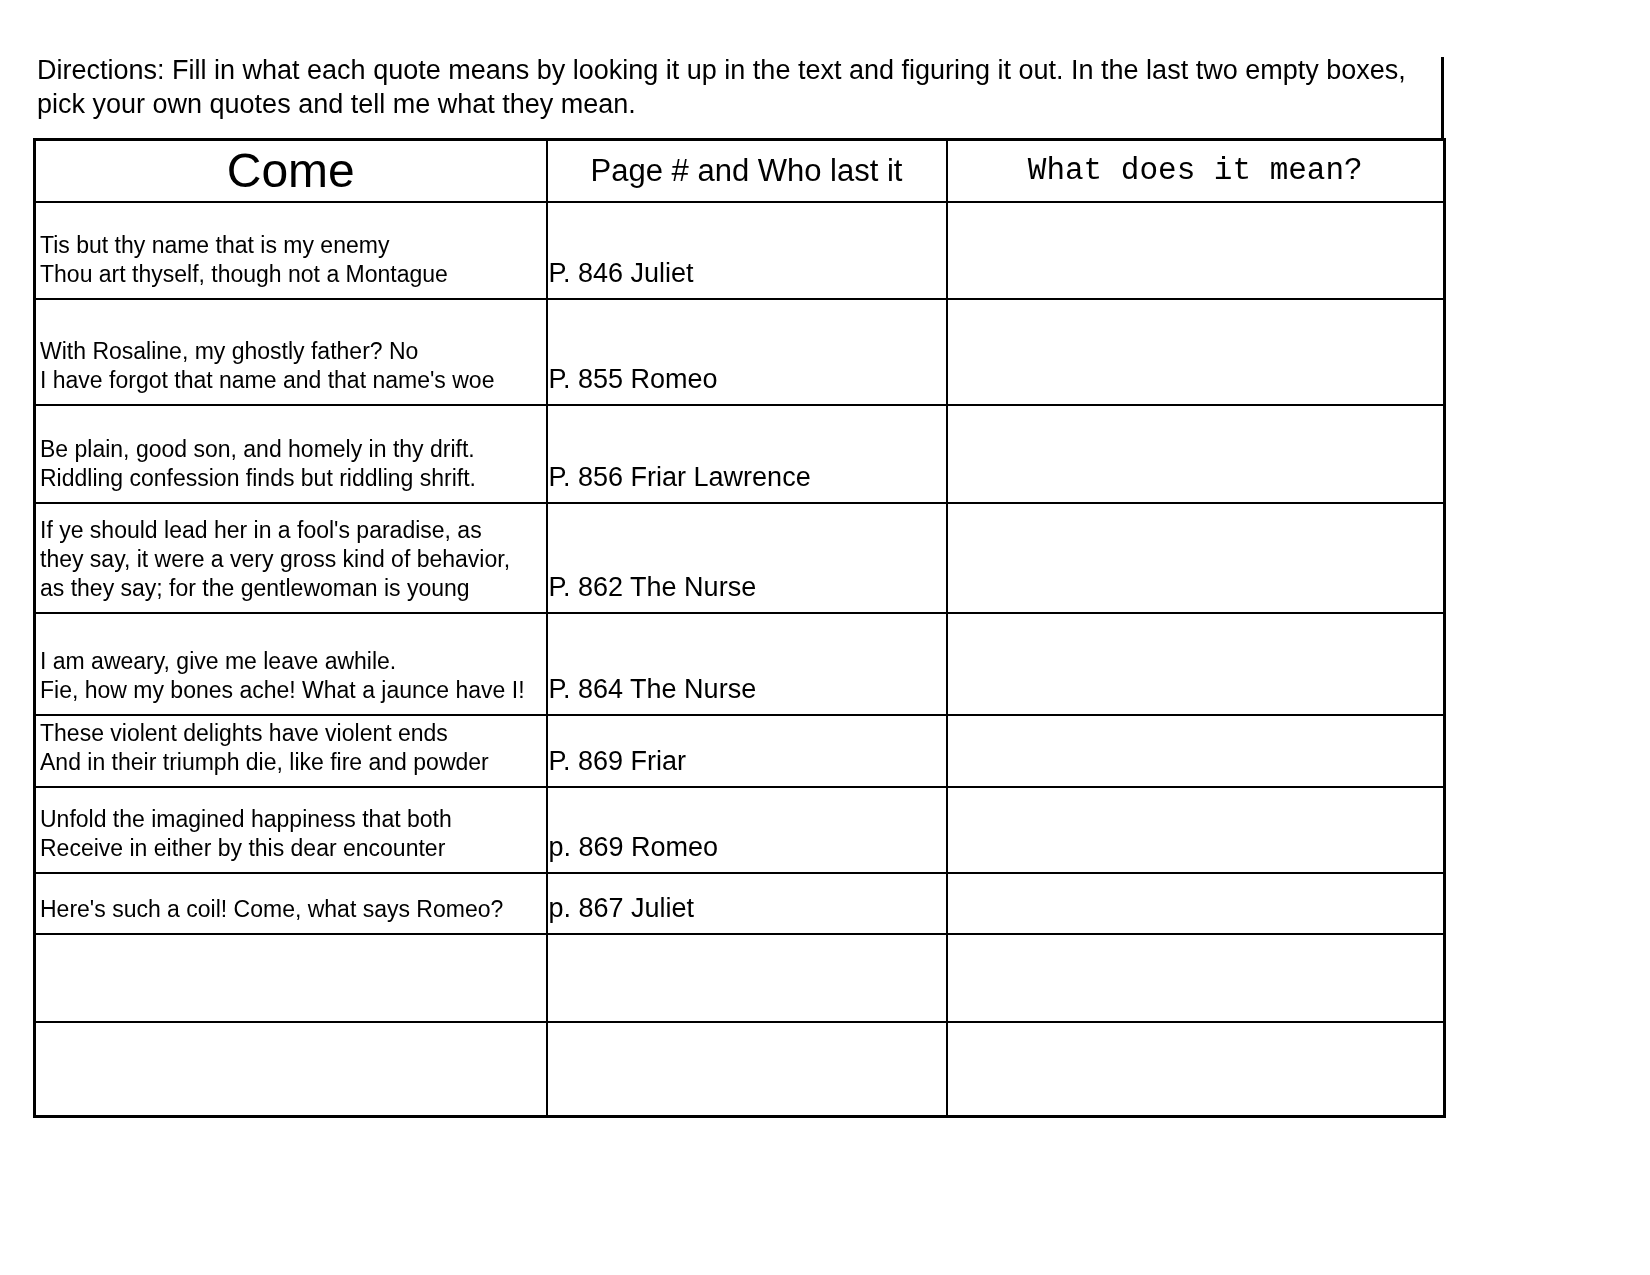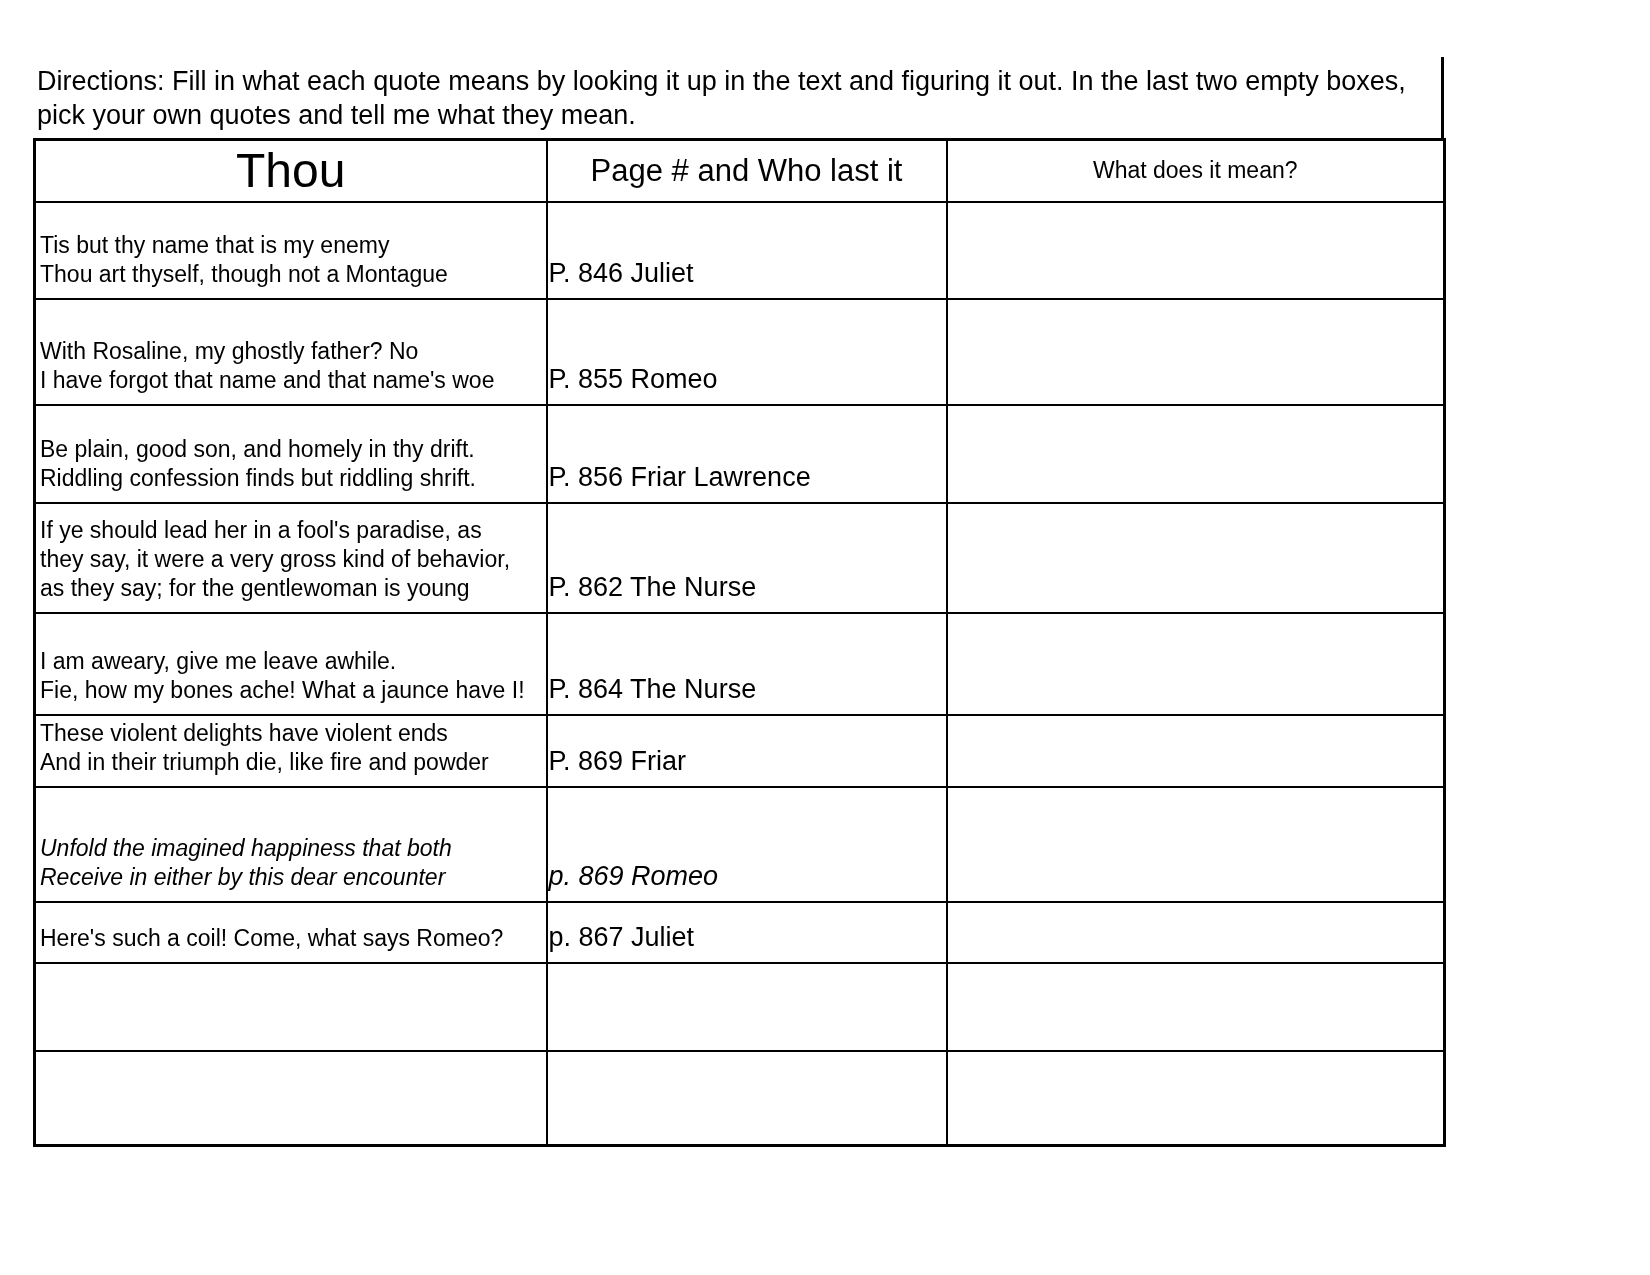--- a/index.html
+++ b/index.html
@@ -10,21 +10,21 @@
     position: relative;
     font-family: "Liberation Sans", sans-serif;
     color: #000000;
     overflow: hidden;
   }
   .page { position: absolute; inset: 0; background: #ffffff; }
 
   .directions {
     position: absolute;
     left: 37px;
-    top: 64px;
+    top: 53px;
     width: 1370px;
     font-size: 27px;
     line-height: 34px;
     white-space: pre-line;
   }
 
   .right-border-ext {
     position: absolute;
     left: 1441px;
     top: 57px;
@@ -49,21 +49,21 @@
   th, td { border: 2px solid #000000; }
 
   tr.header-row th {
     height: 62px;
     text-align: center;
     vertical-align: middle;
     font-weight: normal;
   }
   th.h-quote   { font-size: 48px; }
   th.h-page    { font-size: 31px; }
-  th.h-meaning { font-size: 23px; }
+  th.h-meaning { font-size: 31px; font-family: Liberation Mono, monospace; }
 
   td {
     vertical-align: bottom;
     padding: 0 0 9px 0;
   }
   td.quote-cell {
     font-size: 23px;
     line-height: 29px;
     white-space: pre-line;
     padding-left: 4px;
@@ -74,21 +74,21 @@
     padding-left: 1px;
   }
   td.meaning-cell { }
 
   tr.r1  td { height: 97px;  }
   tr.r2  td { height: 106px;  }
   tr.r3  td { height: 98px;  }
   tr.r4  td { height: 110px; border-radius: 6px; }
   tr.r5  td { height: 102px; }
   tr.r6  td { height: 72px;  }
-  tr.r7  td { height: 115px; font-style: italic;  }
+  tr.r7  td { height: 86px;  }
   tr.r8  td { height: 61px;  }
   tr.r9  td { height: 88px;  }
   tr.r10 td { height: 95px;  }
 </style>
 </head>
 <body>
 
 <div class="page">
 
   <div class="directions">Directions: Fill in what each quote means by looking it up in the text and figuring it out.  In the last two empty boxes, pick your own quotes and tell me what they mean.</div>
@@ -96,21 +96,21 @@
   <div class="right-border-ext"></div>
 
   <table class="quotes-table">
     <colgroup>
       <col class="c1">
         <col class="c2">
         <col class="c3">
     </colgroup>
     <thead>
       <tr class="header-row">
-        <th class="h-quote">Thou</th>
+        <th class="h-quote">Come</th>
         <th class="h-page">Page # and Who last it</th>
         <th class="h-meaning">What does it mean?</th>
       </tr>
     </thead>
     <tbody>
       <tr class="r1">
         <td class="quote-cell">Tis but thy name that is my enemy
 Thou art thyself, though not a Montague</td>
         <td class="page-cell">P. 846 Juliet</td>
         <td class="meaning-cell"></td>

